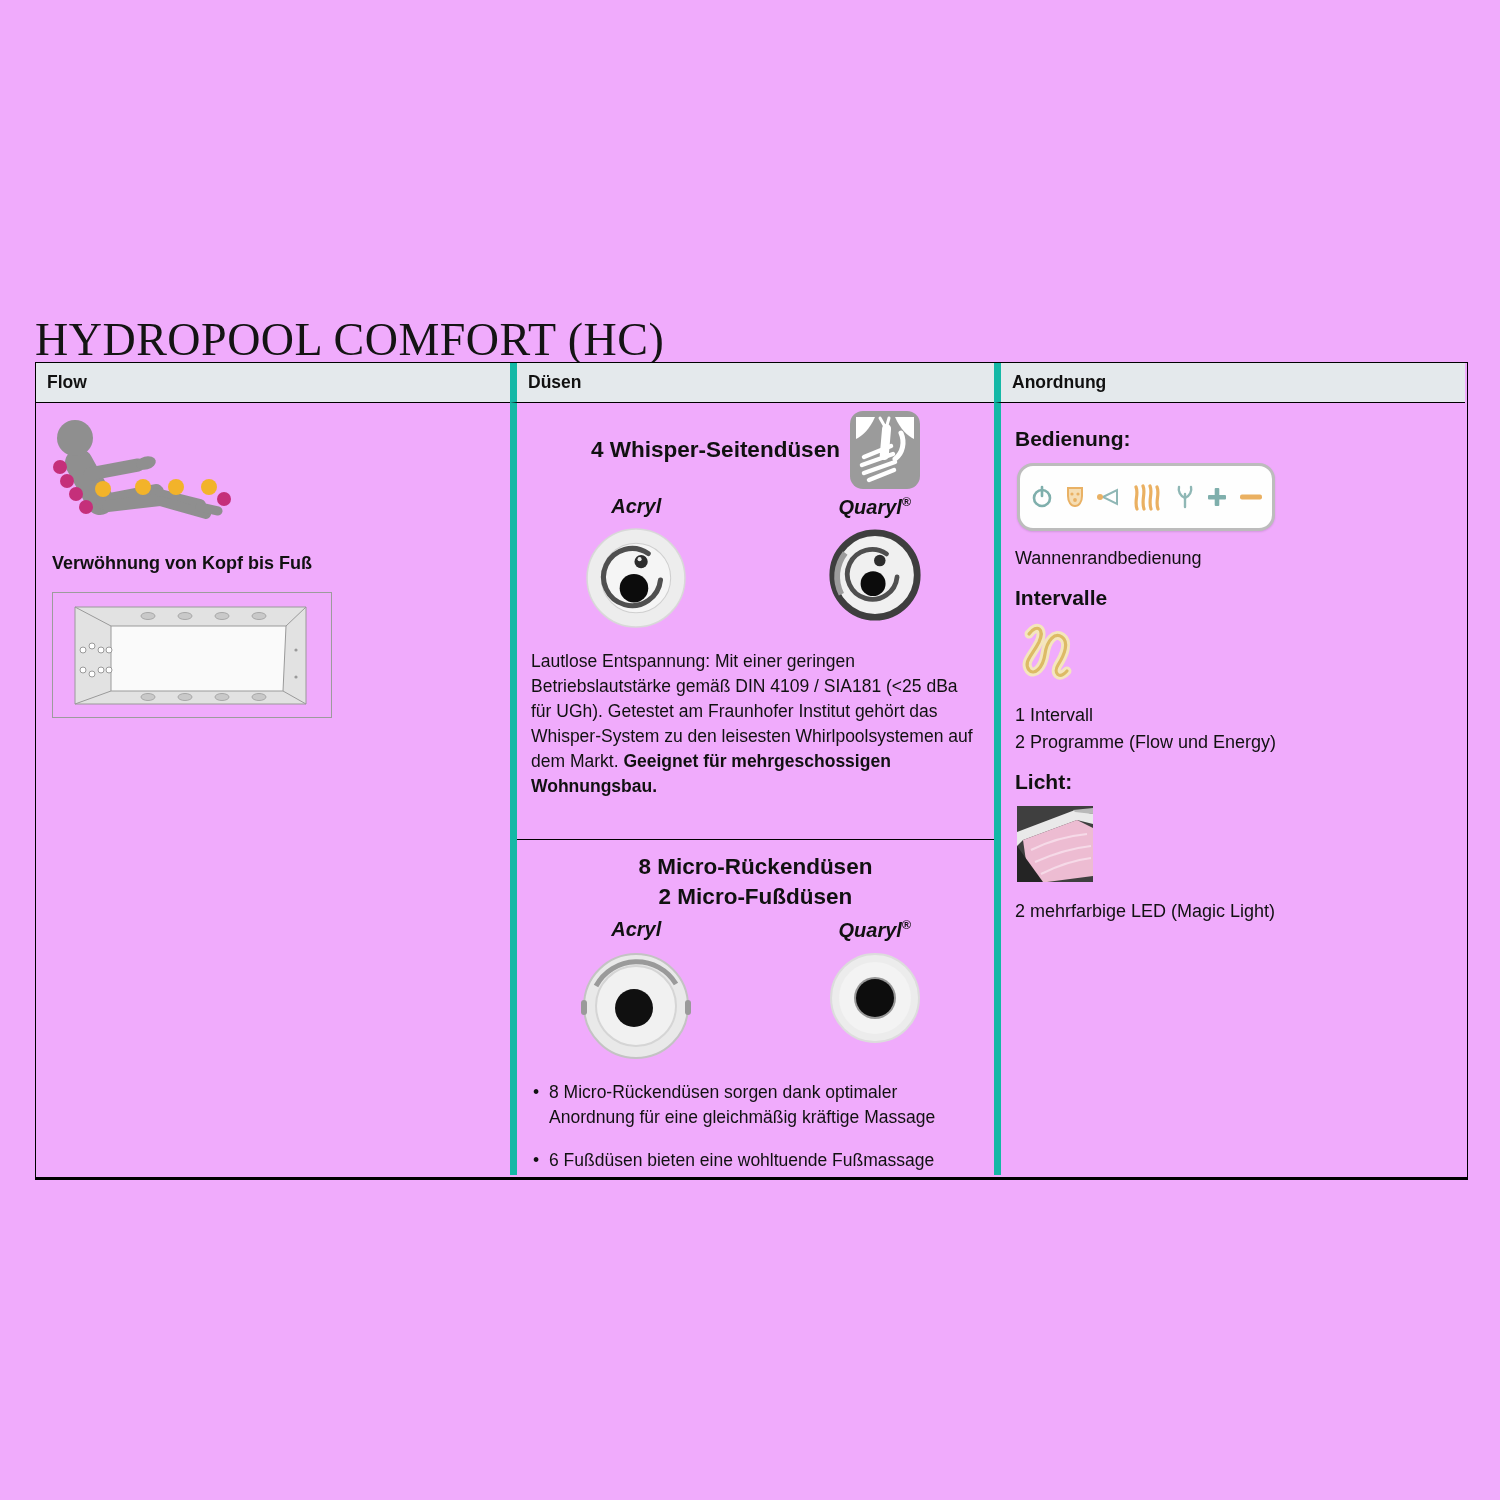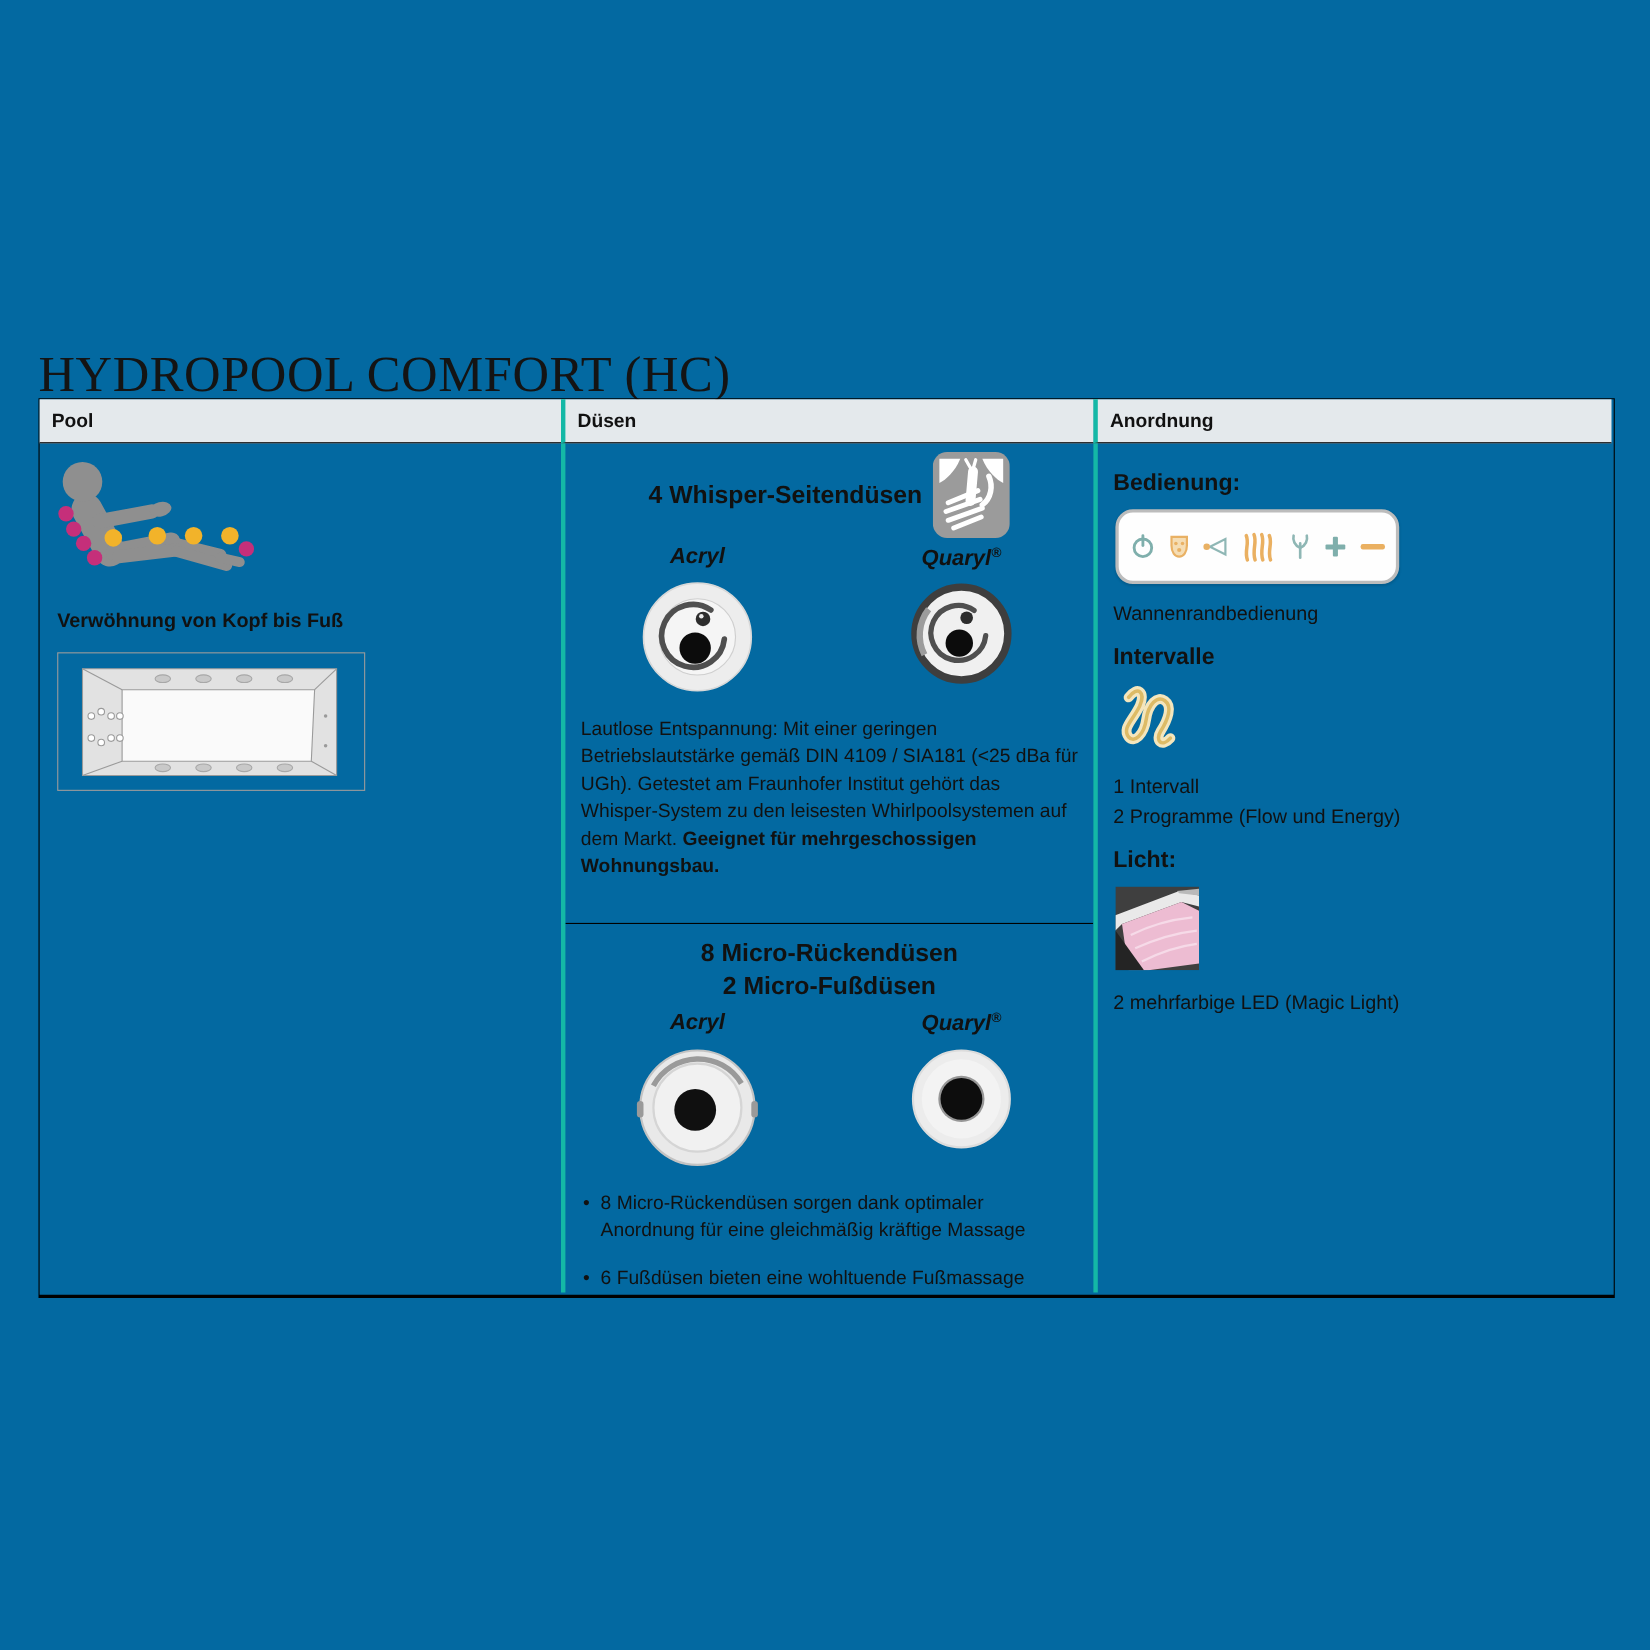--- a/index.html
+++ b/index.html
@@ -1,26 +1,26 @@
 <!DOCTYPE html>
 <html><head>
 <meta charset="utf-8">
 <style>
   html,body{margin:0;padding:0;background:#ffffff;}
-  .page{position:relative;width:1500px;height:1500px;background:#0369a1;
+  .page{position:relative;width:1500px;height:1500px;background:#f0abfc;
         font-family:"Liberation Sans",sans-serif;color:#111;overflow:hidden;}
   .doc-title{position:absolute;left:35px;top:282px;font-family:"Liberation Serif",serif;
         font-size:46px;font-weight:400;letter-spacing:0.5px;color:#141414;white-space:nowrap;}
   
   .spec-table{position:absolute;left:35px;top:362px;width:1433px;height:818px;
         border:1px solid #000;border-bottom-width:3px;display:grid;
         grid-template-columns:474px 484px 471px;grid-template-rows:40px 772px;box-sizing:border-box;}
   .th{background:#e4e9ec;border-bottom:1px solid #000;display:flex;align-items:center;
         padding:0 11px;font-weight:bold;font-size:17.5px;}
-  .col2b,.col3b,.th.c2,.th.c3{border-left:4px solid #14b8a6;}
+  .col2b,.col3b,.th.c2,.th.c3{border-left:7px solid #14b8a6;}
   .cell{position:relative;box-sizing:border-box;overflow:hidden;}
   
   .pool-cell{padding:14px 12px;}
   .pool-caption{font-weight:bold;font-size:18px;margin:20px 0 0 4px;}
   .tub-figure{margin:18px 0 0 4px;width:278px;height:124px;border:1px solid #9c9c9c;display:block;}
   
   .duesen-cell{padding:0;display:flex;flex-direction:column;}
   .d-section-a{height:437px;border-bottom:1px solid #000;box-sizing:border-box;}
   .d-section-b{flex:1;}
   .jet-heading-row{display:flex;align-items:center;justify-content:center;gap:10px;margin-top:8px;}
@@ -50,21 +50,21 @@
 </style>
 </head>
 <body>
 
 <div class="page">
 
   <h1 class="doc-title">HYDROPOOL COMFORT (HC)</h1>
 
   <div class="spec-table">
 
-    <div class="th c1">Pool</div>
+    <div class="th c1">Flow</div>
     <div class="th c2">Düsen</div>
     <div class="th c3">Anordnung</div>
 
     <div class="cell pool-cell">
       <svg width="192" height="112" viewBox="0 0 192 112">
         <g fill="none" stroke="#8f8f8f" stroke-linecap="round">
           <line x1="31" y1="46" x2="52" y2="84" stroke-width="28"></line>
           <line x1="42" y1="57" x2="90" y2="48" stroke-width="13"></line>
           <line x1="56" y1="85" x2="108" y2="75" stroke-width="16"></line>
           <line x1="108" y1="77" x2="152" y2="88" stroke-width="12"></line>

